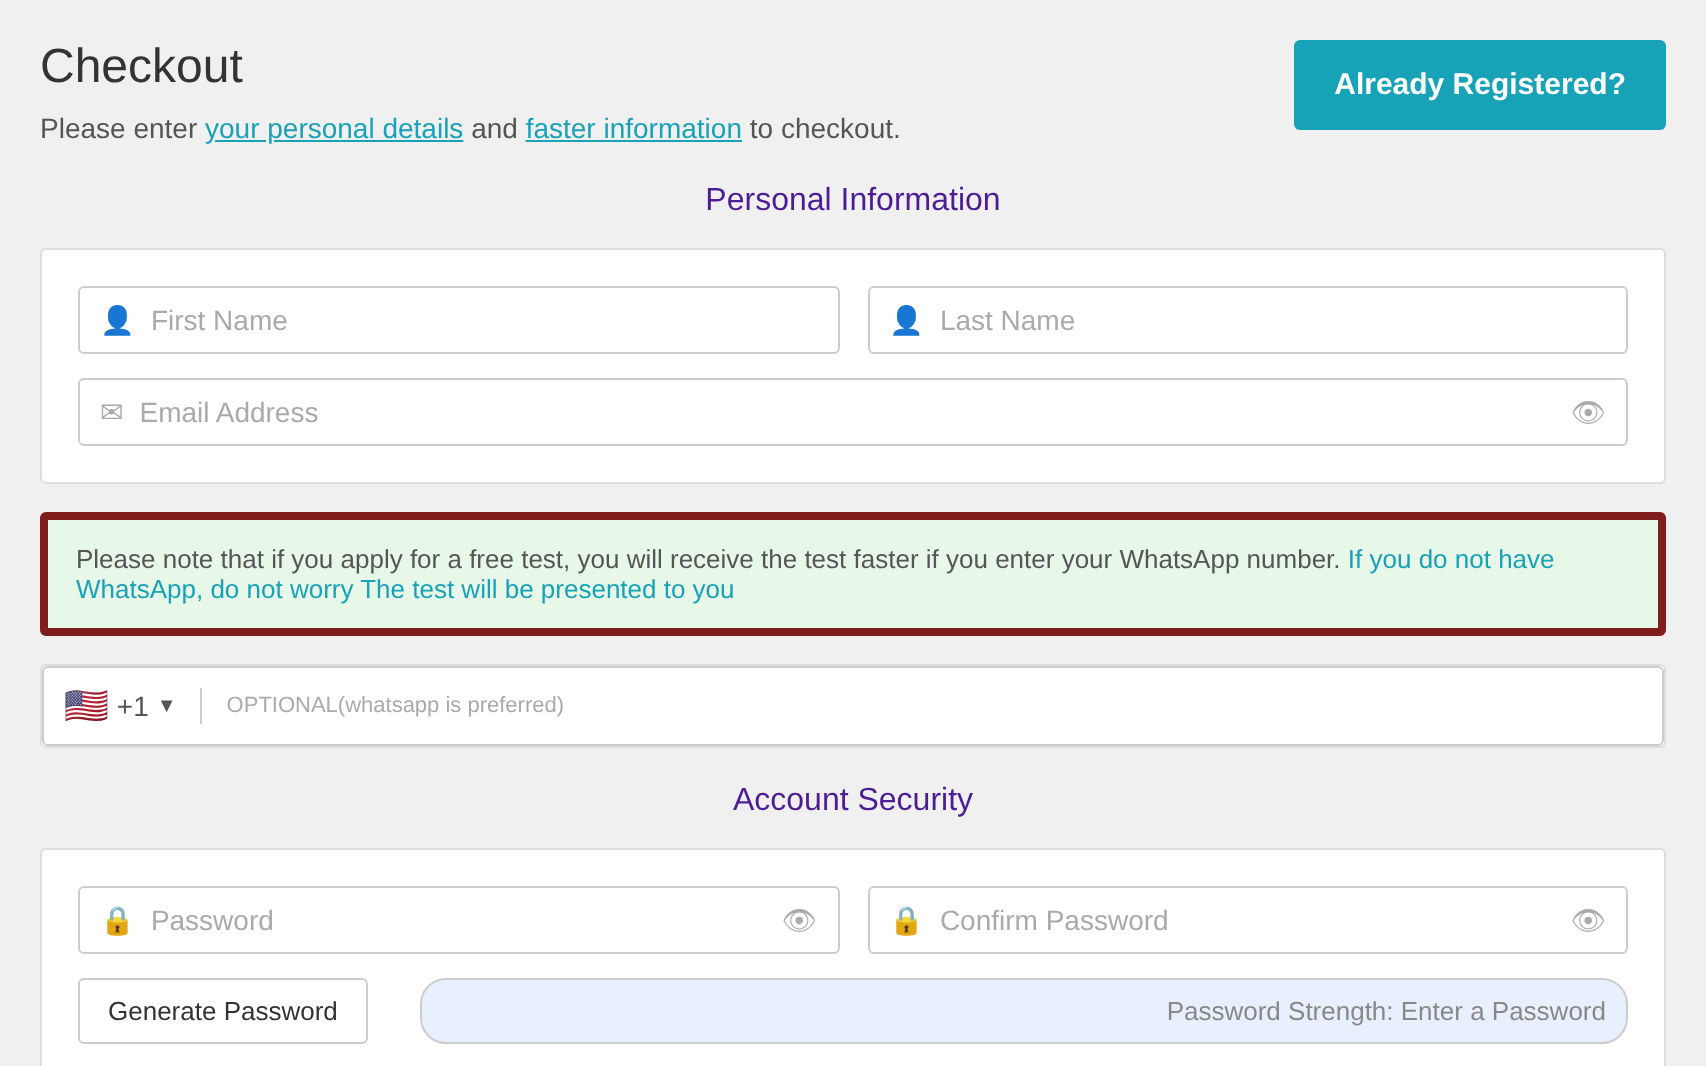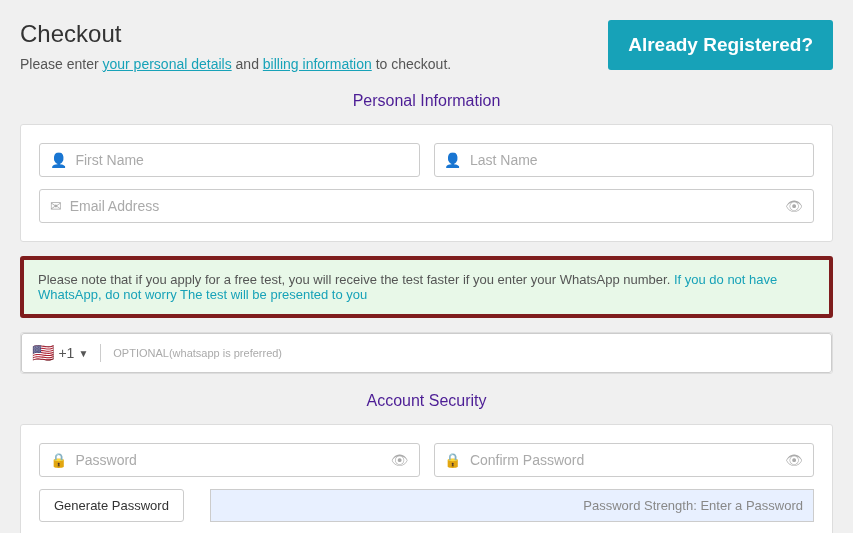--- a/index.html
+++ b/index.html
@@ -32,21 +32,21 @@
     }
     .header-left p span.highlight {
       color: #17a2b8;
       text-decoration: underline;
     }
     .already-registered-btn {
       background: #17a2b8;
       color: white;
       border: none;
       padding: 14px 20px;
-      font-size: 19px;
+      font-size: 15px;
       font-weight: bold;
       cursor: pointer;
       border-radius: 3px;
       white-space: nowrap;
     }
     .section-title {
       text-align: center;
       color: #4c1d95;
       font-size: 16px;
       font-weight: normal;
@@ -167,37 +167,37 @@
       font-size: 13px;
       cursor: pointer;
       border-radius: 3px;
       color: #333;
       white-space: nowrap;
     }
     .password-strength {
       flex: 1;
       border: 1px solid #ccc;
       background: #e8f0ff;
-      border-radius: 0;
+      border-radius: 13px;
       padding: 8px 10px;
       font-size: 13px;
       color: #888;
       text-align: right;
     }
   </style>
 </head>
 <body>
 
 <div class="page-container">
 
   <div class="header-row">
     <div class="header-left">
       <h1>Checkout</h1>
       <p>
-        Please enter <span class="highlight">your personal details</span> and <span class="highlight">billing information</span> to checkout.
+        Please enter <span class="highlight">your personal details</span> and <span class="highlight">faster information</span> to checkout.
       </p>
     </div>
     <button class="already-registered-btn">Already Registered?</button>
   </div>
 
   <div>
     <h3 class="section-title">Personal Information</h3>
 
     <div class="form-card">
 

